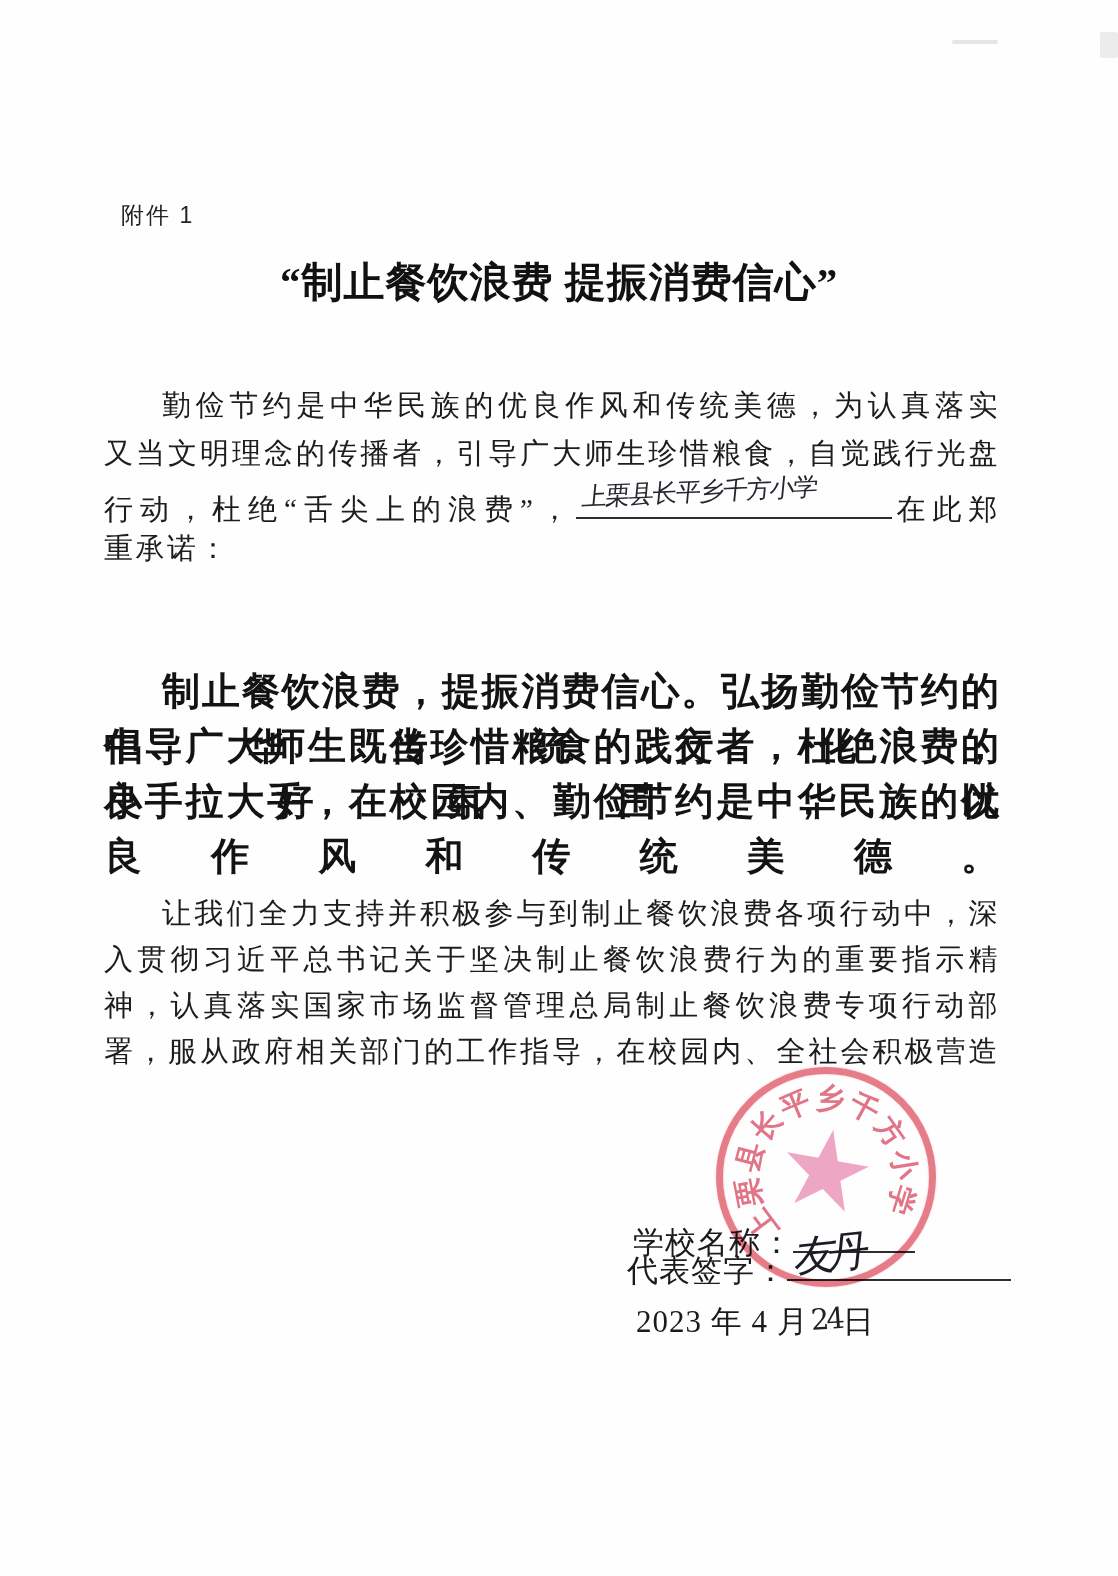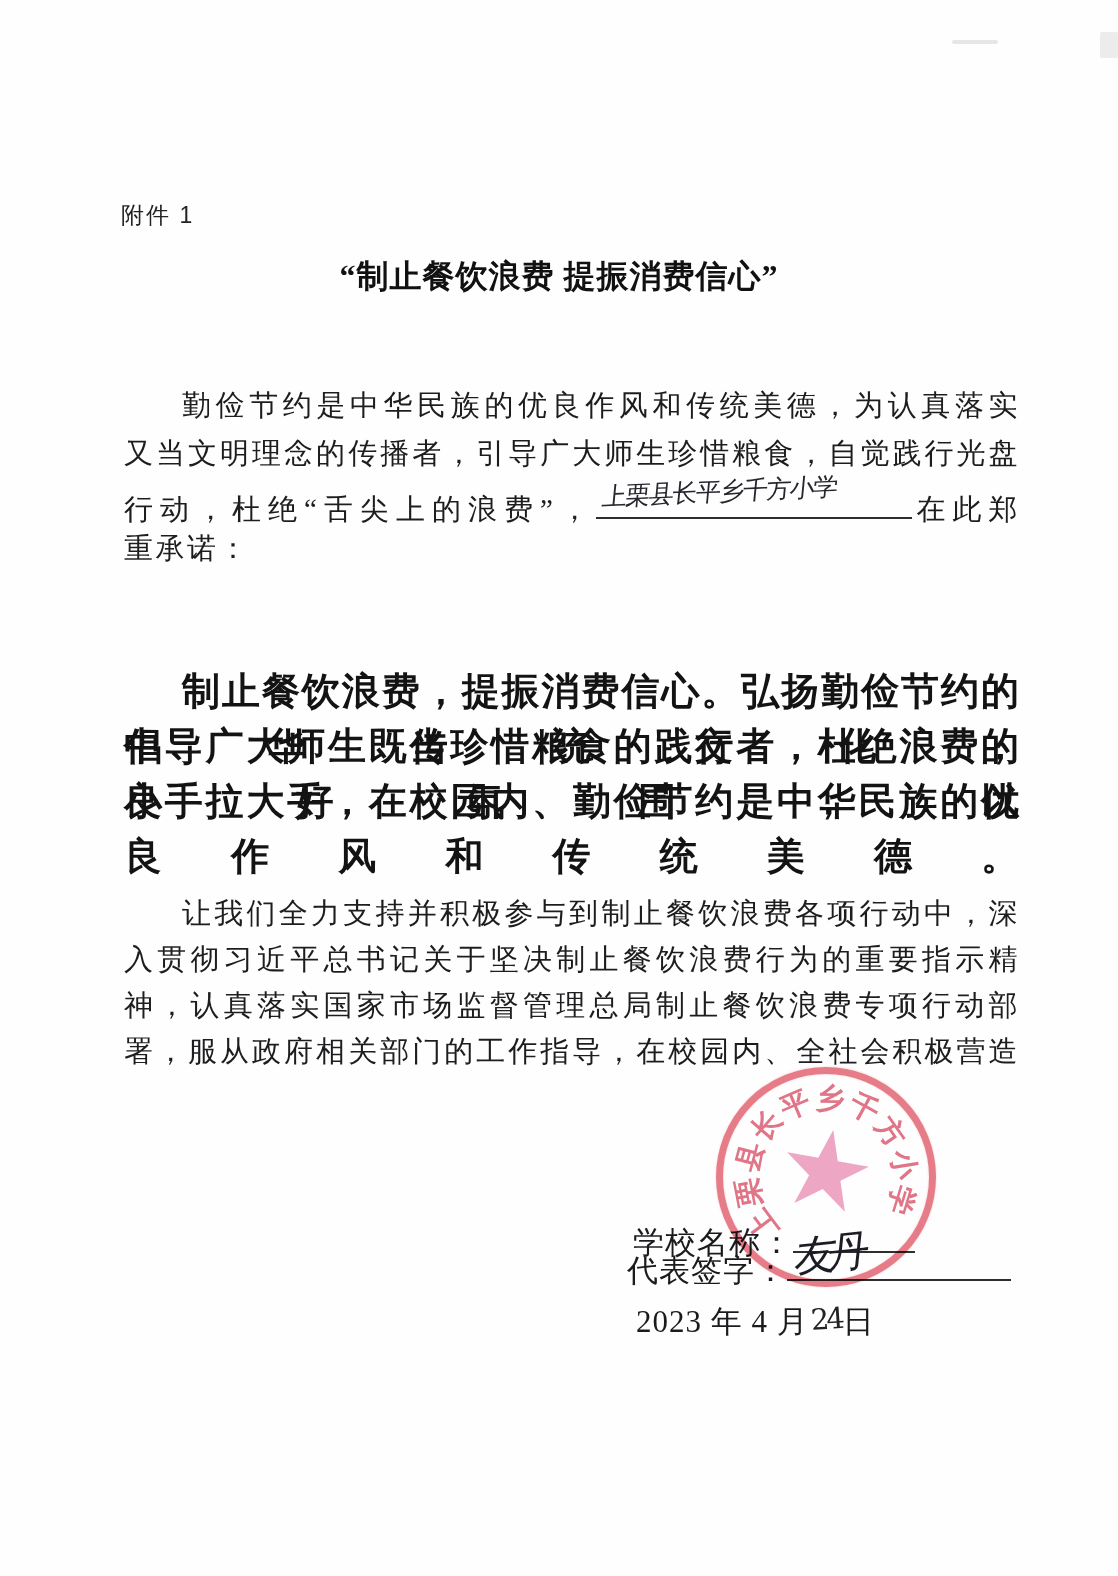--- a/index.html
+++ b/index.html
@@ -3,23 +3,23 @@
 <meta charset="utf-8">
 <style>
   html,body{margin:0;padding:0;background:#ffffff;}
   body{width:1118px;height:1576px;position:relative;overflow:hidden;
        font-family:"Liberation Serif","DejaVu Serif",serif;color:#1d1d1f;}
   .page{position:absolute;inset:0;background:#fefefe;}
   .abs{position:absolute;}
   .attach{left:121px;top:200px;font-family:"Liberation Sans","DejaVu Sans",sans-serif;
           font-size:23px;letter-spacing:2px;color:#222;}
   .title{left:0;top:255px;width:1118px;text-align:center;font-weight:bold;
-         font-size:32px;letter-spacing:1px;color:#111;}
+         font-size:41px;letter-spacing:1px;color:#111;}
   .title2{top:316px;}
-  .para{left:124px;width:896px;}
+  .para{left:104px;width:896px;}
   .line{height:47.5px;line-height:47.5px;font-size:29px;letter-spacing:2.5px;
         white-space:nowrap;}
   .jline{white-space:normal;text-align:justify;text-align-last:justify;text-justify:inter-character;}
   .indent{text-indent:58px;}
   .p1{top:382px;}
   .p2{top:664px;font-family:"Liberation Sans","DejaVu Sans",sans-serif;font-weight:bold;}
   .p2 .line{height:55px;line-height:55px;font-size:38px;letter-spacing:1px;color:#131313;}
   .p3{top:890px;}
   .p3 .line{height:46px;line-height:46px;}
   .blank{display:inline-block;width:316px;border-bottom:2px solid #2e2e30;

